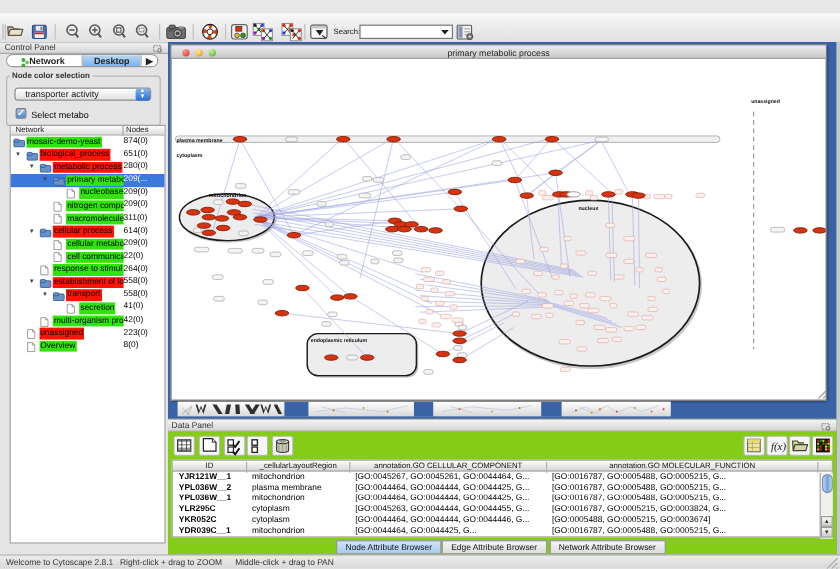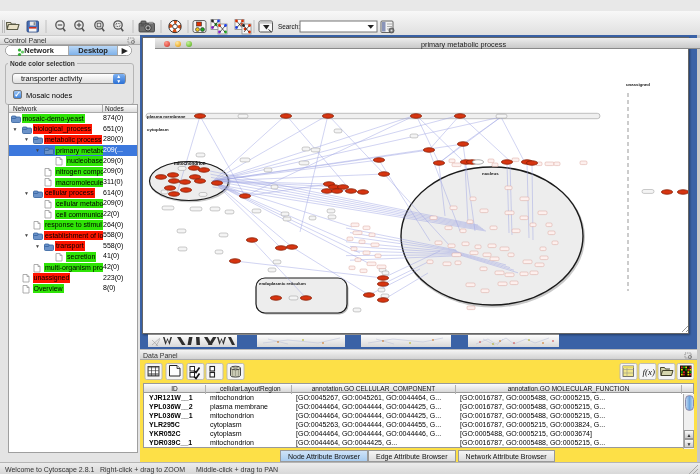--- a/index.html
+++ b/index.html
@@ -37,28 +37,28 @@
 .trow .lbl{padding:0 1px;color:#000;}
 .trow .cnt{position:absolute;left:94px;top:0;color:#000;}
 .g{background:#2fe406;}
 .r{background:#ff1400;}
 .arrow{display:inline-block;font-size:5px;color:#444;vertical-align:1px;margin-right:1px;}
 
 #mdi{position:absolute;left:140px;top:35px;width:560px;height:427px;background:#3a62a6;border-right:3px solid #c8c8c8;}
 
 #cwin{position:absolute;left:2px;top:2px;width:547px;height:297px;border:1px solid #666;background:#fff;
  box-shadow:1px 1px 2px rgba(0,0,0,0.4);}
-#cwintitle{position:absolute;left:12px;top:0;width:100%;height:11px;
- background:linear-gradient(#ededed,#c9c9c9);border-bottom:1px solid #8a8a8a;padding-left:36px;}
+#cwintitle{position:absolute;left:0;top:0;width:100%;height:11px;
+ background:linear-gradient(#ededed,#c9c9c9);border-bottom:1px solid #8a8a8a;}
 #cwintitle .tl{position:absolute;top:3px;width:6px;height:6px;border-radius:50%;}
 #cwintitle span{position:absolute;width:100%;top:1.5px;text-align:center;font-size:7.3px;color:#222;}
 
 #bgstrip{position:absolute;left:8px;top:299px;width:411px;height:13px;background:linear-gradient(#fdfdfd,#d8d8d8);border-top:1px solid #888;overflow:hidden;}
 
-#dpanel{position:absolute;left:0px;top:314px;width:557px;height:113px;background:#fde047;}
+#dpanel{position:absolute;left:0px;top:314px;width:557px;height:113px;background:#84cc16;}
 #dphead{position:absolute;left:0;top:0;width:557px;height:11px;background:linear-gradient(#f4f4f4,#d2d2d2);
  border-top:1px solid #bbb;border-bottom:1px solid #aaa;}
 #dphead span{position:absolute;left:3px;top:2px;font-size:7px;color:#333;}
 #dtable{position:absolute;left:3px;top:34px;width:551px;height:65px;background:#fff;border:1px solid #999;}
 #dthead{position:absolute;left:0;top:0;width:549px;height:9px;background:linear-gradient(#fcfcfc,#d8d8d8);
  border-bottom:1px solid #999;font-size:6.5px;color:#111;}
 .dth{position:absolute;top:1px;text-align:center;border-right:1px solid #b0b0b0;height:9px;}
 .drow{position:absolute;left:0;width:540px;height:8.9px;font-size:7px;line-height:8.9px;white-space:nowrap;color:#000;}
 .dcell{position:absolute;top:0;overflow:hidden;}
 
@@ -170,21 +170,21 @@
     </div>
     <svg class="abs" style="left:17px;top:12.5px" width="8" height="8">
         <circle cx="2.5" cy="2" r="1.6" fill="#3a3"></circle>
         <circle cx="5.5" cy="4" r="1.6" fill="#6c6"></circle>
         <circle cx="2.5" cy="6.5" r="1.6" fill="#3a3"></circle>
       </svg>
     <div id="groupbox"></div>
     <div id="grouplabel">Node color selection</div>
     <div id="dropdown">transporter activity<div id="ddbtn">▲<br>▼</div></div>
     <div id="cbx">✓</div>
-      <div id="cbxlabel">Mosaic nodes</div>
+      <div id="cbxlabel">Select metabo</div>
     <div id="treebox">
       <div id="treehead">
           <span style="position:absolute;left:4px;">Network</span>
           <span style="position:absolute;left:96px;">Nodes</span>
         <div style="position:absolute;left:93px;top:0;width:1px;height:8px;background:#aaa;"></div>
         </div>
       <div id="treerows">
           <div class="trow" style="top:8.00px;">
             <svg style="position:absolute;left:1.5px;top:2px;" width="10" height="8">
               <rect x="0.5" y="2" width="9" height="5.5" rx="1" fill="#6b92c8" stroke="#31609e" stroke-width="0.8"></rect>

